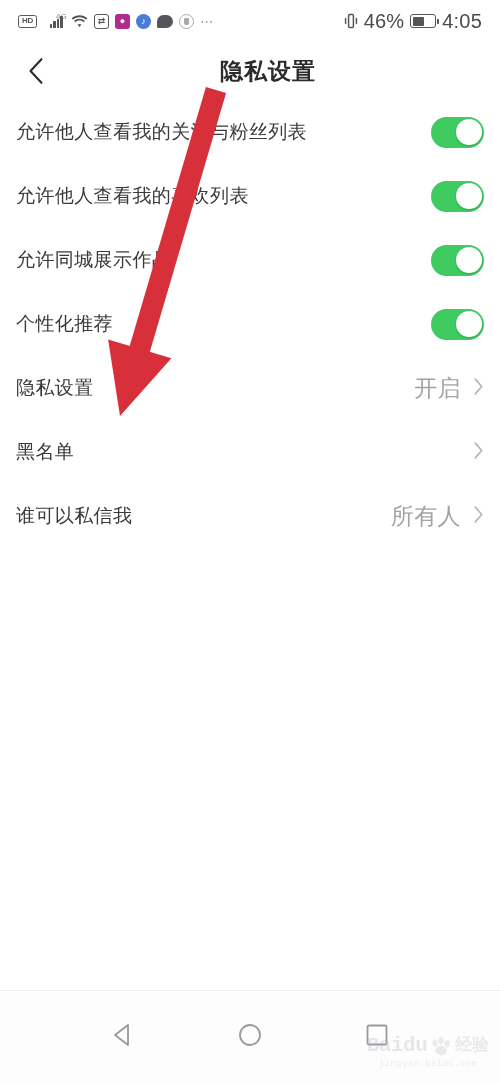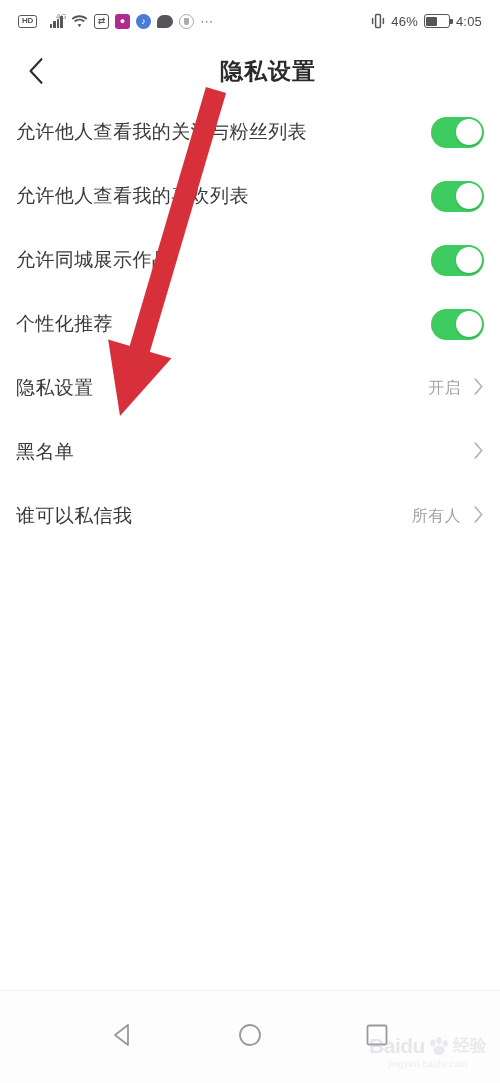--- a/index.html
+++ b/index.html
@@ -60,21 +60,21 @@
   }
   .ic-shield {
     width:15px; height:15px; border:1.5px solid #a9aaae;
     border-radius:50%; display:inline-flex;
     align-items:center; justify-content:center;
   }
   .ic-shield span { width:5px; height:7px; background:#a9aaae; border-radius:1px 1px 2px 2px; display:block; }
   .ic-dots { color:#8c8d91; font-size:13px; letter-spacing:1px; line-height:1; }
 
   .ic-vibrate { width:14px; height:16px; display:inline-block; }
-  .sb-text { font-size:13px; color:#4a4b4f; letter-spacing:0.2px; }
+  .sb-text { font-size:20px; color:#4a4b4f; letter-spacing:0.2px; }
   .ic-batt {
     position:relative; width:26px; height:14px;
     border:1.6px solid #55565a; border-radius:3px;
     display:inline-block;
   }
   .ic-batt::after {
     content:""; position:absolute; right:-4px; top:4px;
     width:2.5px; height:5px; background:#55565a; border-radius:0 1px 1px 0;
   }
   .ic-batt i {
@@ -110,21 +110,21 @@
     display:flex; align-items:center;
     padding:0 16px;
     cursor:pointer;
   }
   .row-label {
     font-size:19px; color:#3a3a3a;
     letter-spacing:0.4px; flex:1;
     white-space:nowrap;
   }
   .row-right { display:flex; align-items:center; gap:12px; }
-  .row-value { font-size:16px; color:#a3a3a3; letter-spacing:0.4px; }
+  .row-value { font-size:23px; color:#a3a3a3; letter-spacing:0.4px; }
   .chev { display:block; }
 
   
   .toggle {
     position:relative; width:53px; height:31px;
     border-radius:16px; background:#3ecb5f;
     cursor:pointer; flex-shrink:0;
   }
   .toggle .knob {
     position:absolute; top:2.5px; right:2.5px;
@@ -155,20 +155,21 @@
     cursor:pointer;
   }
 
   
   .watermark {
     position:absolute; right:8px; bottom:14px;
     width:128px; text-align:center;
     opacity:0.34;
     pointer-events:none;
     user-select:none;
+    font-family:Liberation Mono, monospace;
   }
   .wm-main {
     display:flex; align-items:center; justify-content:center; gap:3px;
   }
   .wm-baidu {
     font-size:21px; font-weight:bold; color:#b9bcc4;
     letter-spacing:-0.5px; line-height:1;
   }
   .wm-paw { width:22px; height:20px; display:inline-block; }
   .wm-cn {

